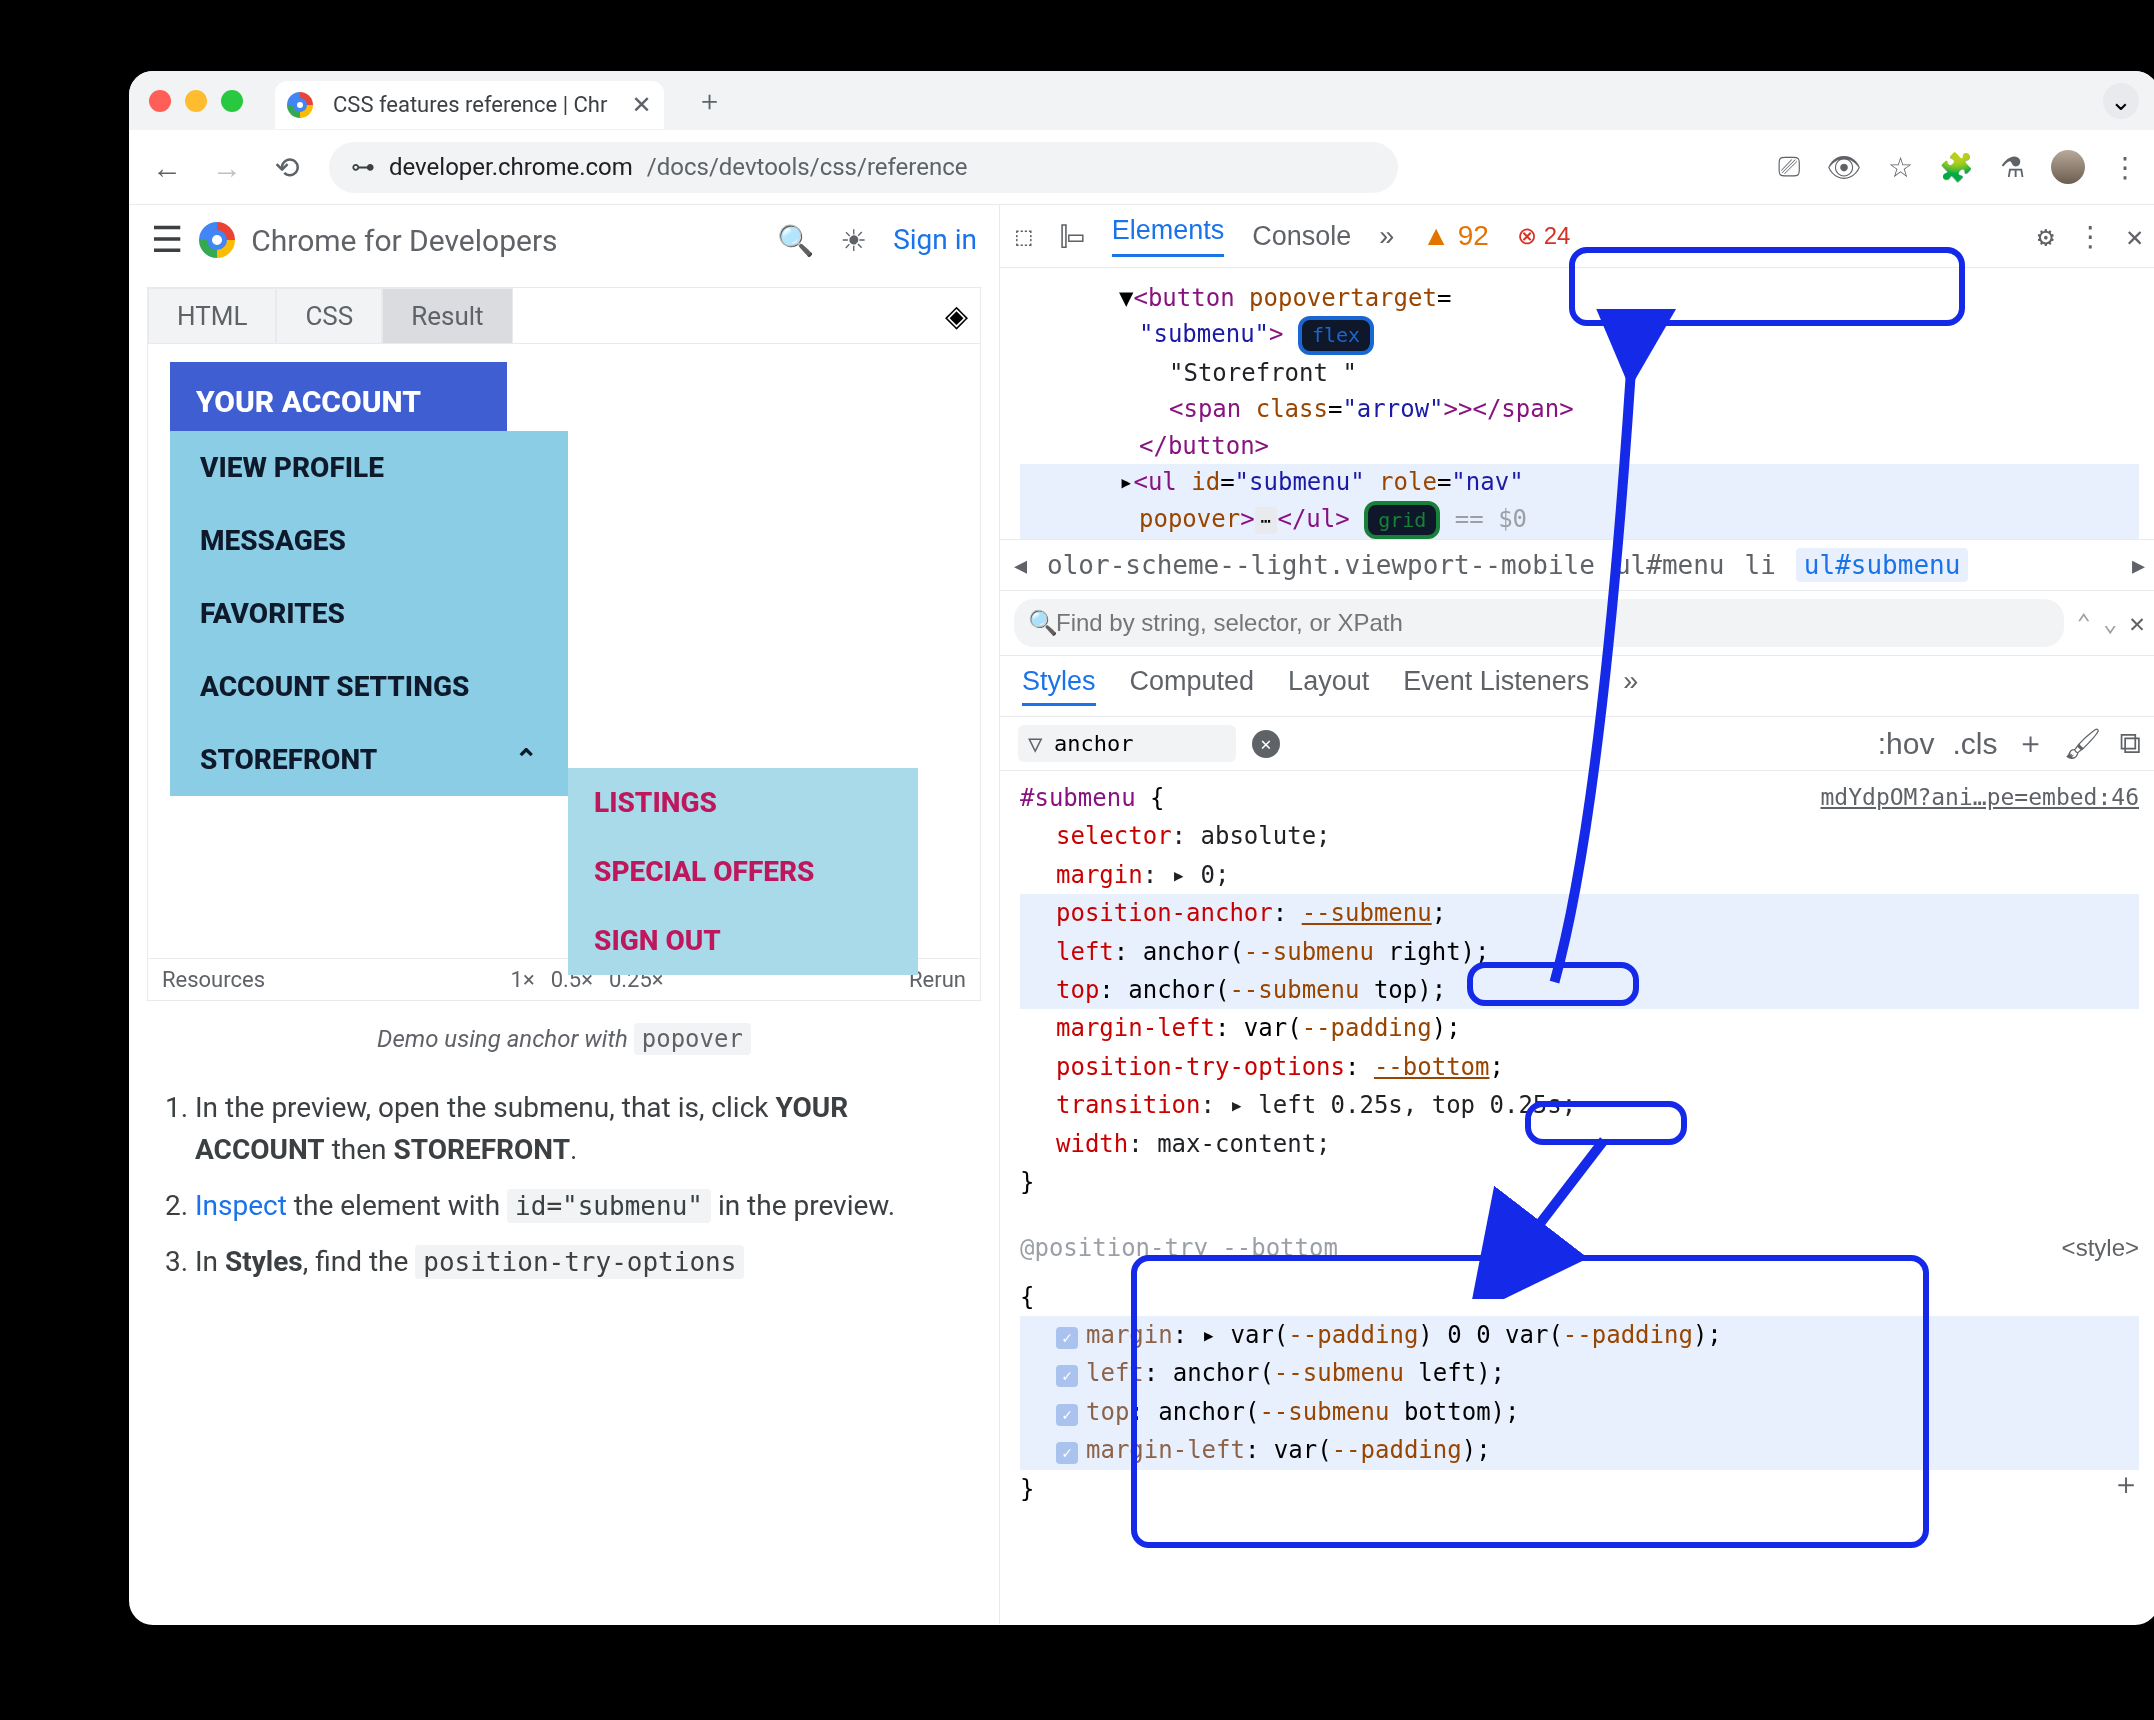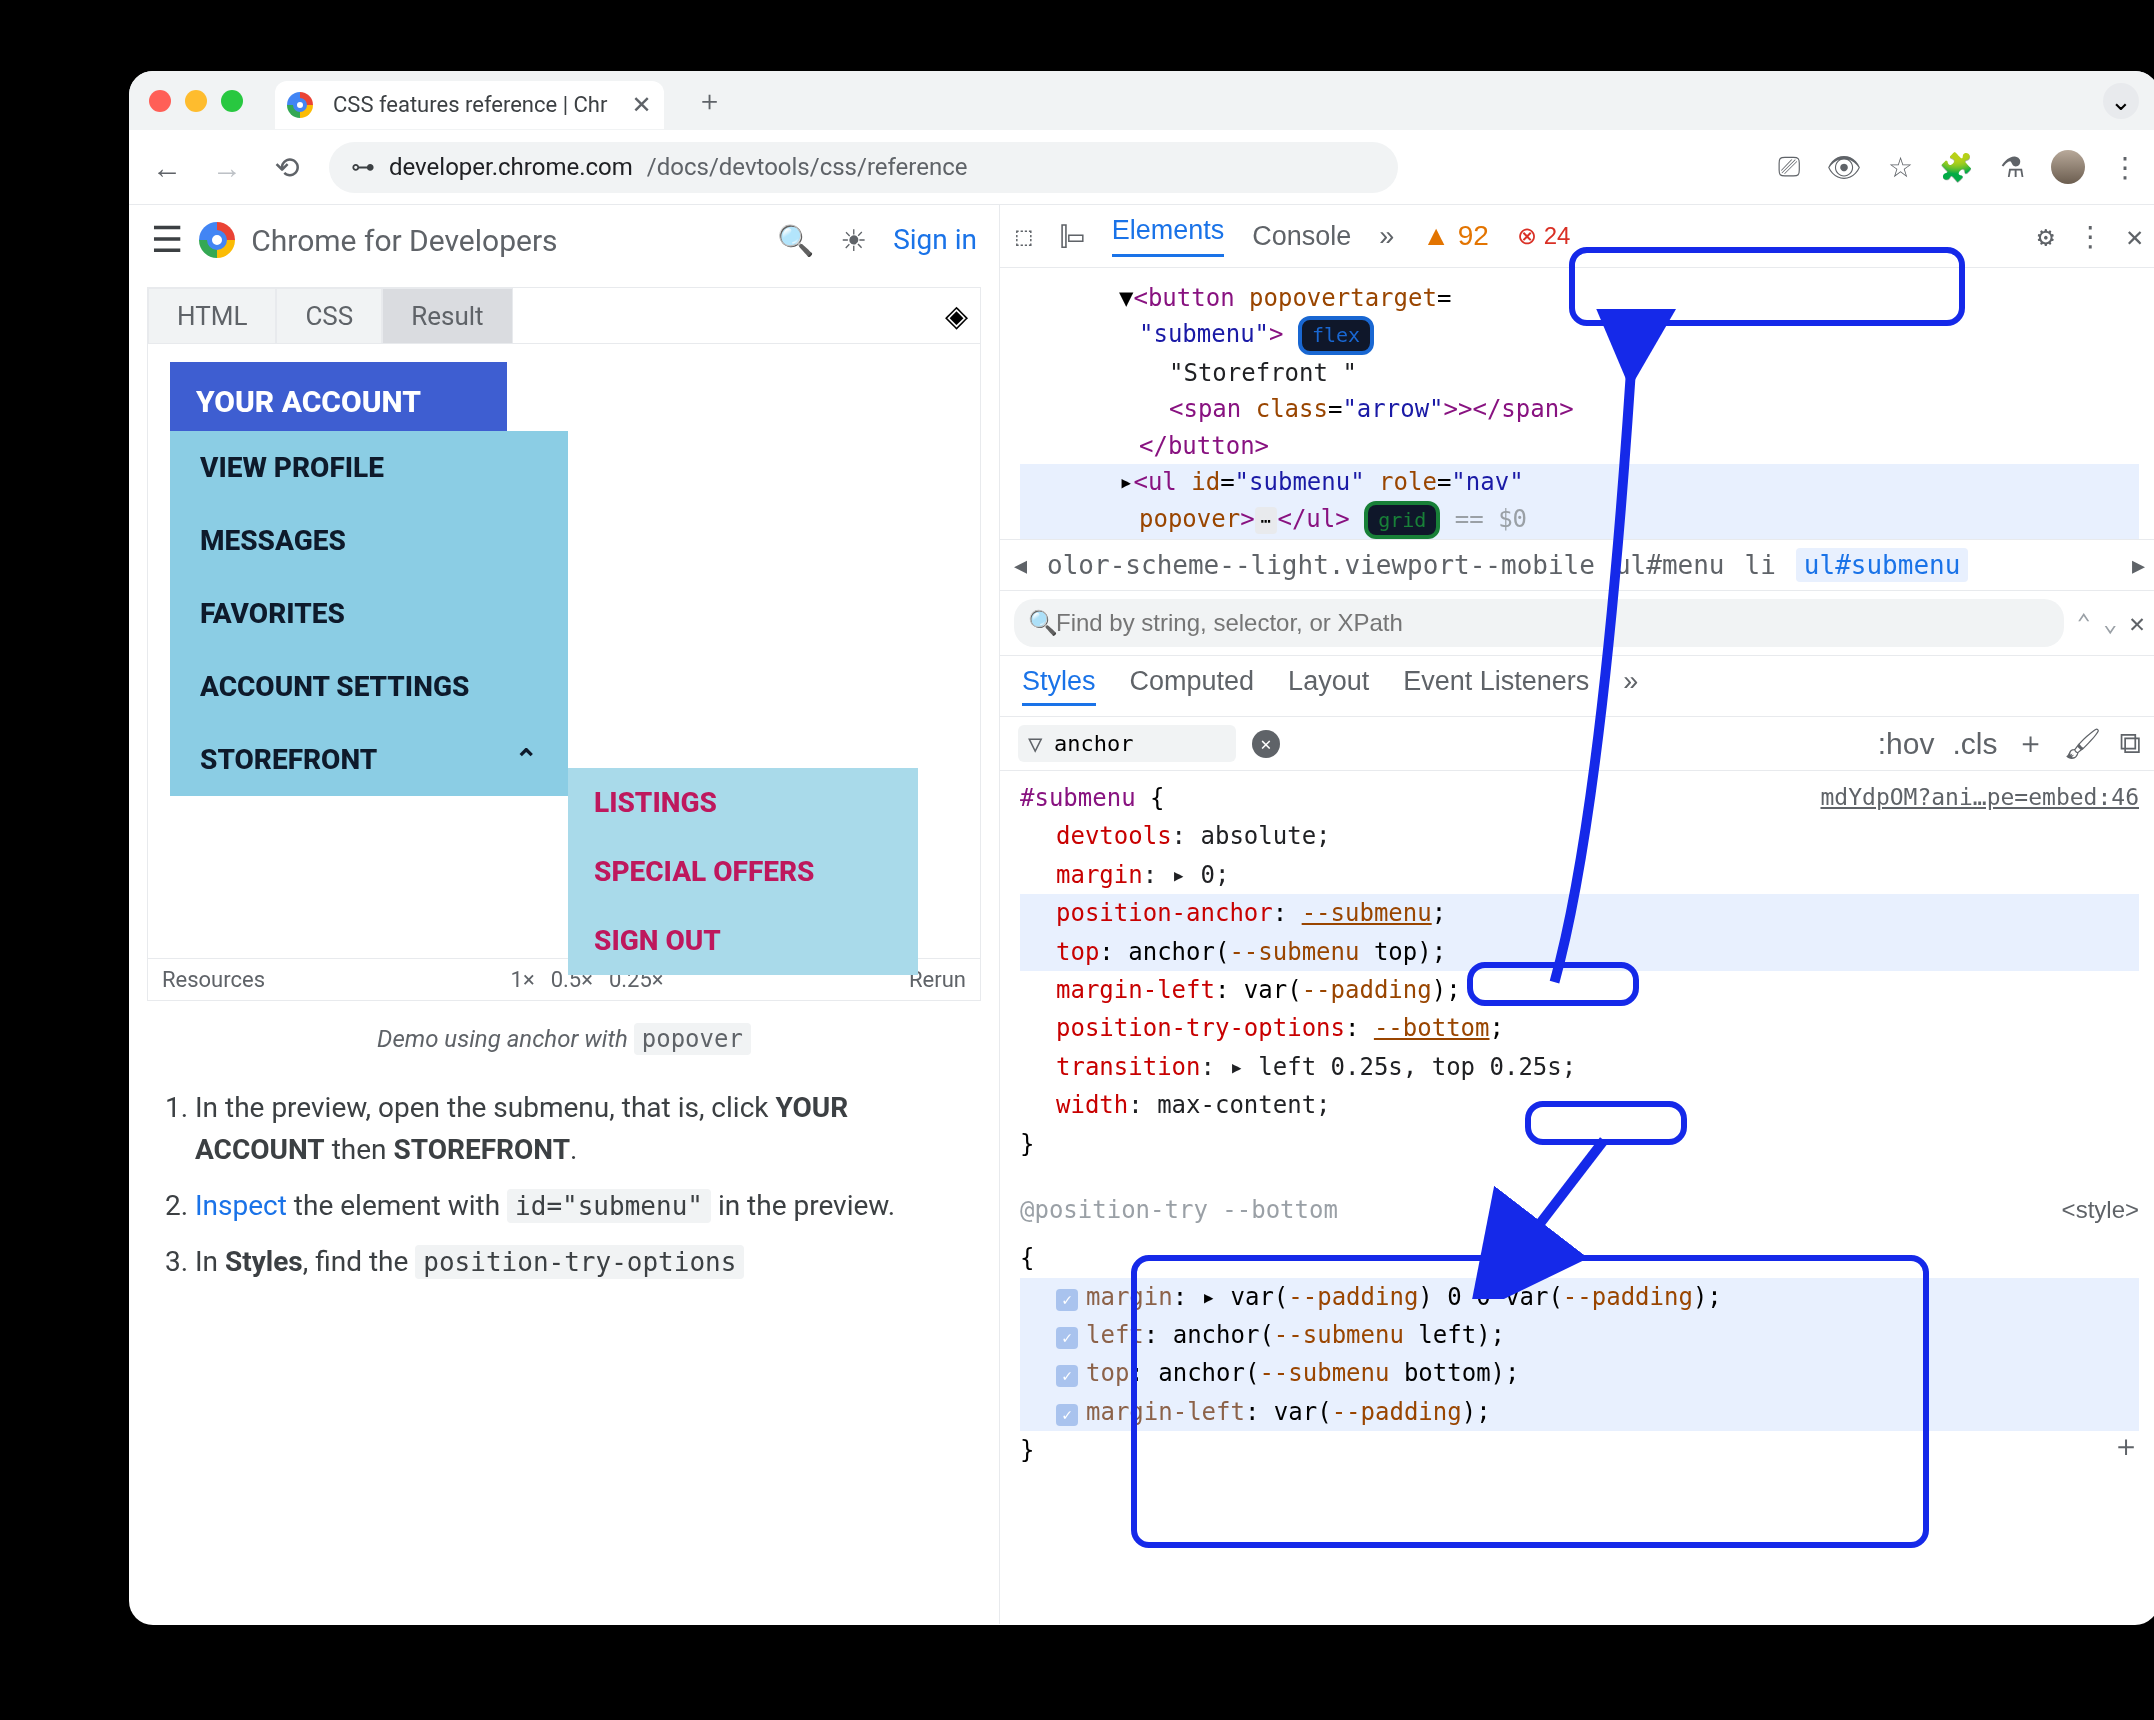--- a/index.html
+++ b/index.html
@@ -276,23 +276,24 @@
           <span>.cls</span>
           <span>＋</span>
           <span>🖌</span>
           <span>⧉</span>
         </div>
       </div>
 
       <div class="rules">
         <span class="src">mdYdpOM?ani…pe=embed:46</span>
         <div><span class="sel-txt">#submenu</span> {</div>
-        <div class="l"><span class="prop-n">devtools</span><span class="prop-v">: absolute;</span></div>
+        <div class="l"><span class="prop-n">selector</span><span class="prop-v">: absolute;</span></div>
         <div class="l"><span class="prop-n">margin</span><span class="prop-v">: ▸ 0;</span></div>
         <div class="l hl"><span class="prop-n">position-anchor</span><span>: </span><span class="cssvar" style="text-decoration:underline">--submenu</span><span>;</span></div>
+        <div class="l hl"><span class="prop-n">left</span><span>: anchor(</span><span class="cssvar">--submenu</span><span> right);</span></div>
         <div class="l hl"><span class="prop-n">top</span><span>: anchor(</span><span class="cssvar">--submenu</span><span> top);</span></div>
         <div class="l"><span class="prop-n">margin-left</span><span>: var(</span><span class="cssvar">--padding</span><span>);</span></div>
         <div class="l"><span class="prop-n">position-try-options</span><span>: </span><span class="cssvar" style="text-decoration:underline">--bottom</span><span>;</span></div>
         <div class="l"><span class="prop-n">transition</span><span class="prop-v">: ▸ left 0.25s, top 0.25s;</span></div>
         <div class="l"><span class="prop-n">width</span><span class="prop-v">: max-content;</span></div>
         <div>}</div>
 
         <div class="at-rule">
           <span class="style-src">&lt;style&gt;</span>
           <div class="hdr">@position-try --bottom</div>

